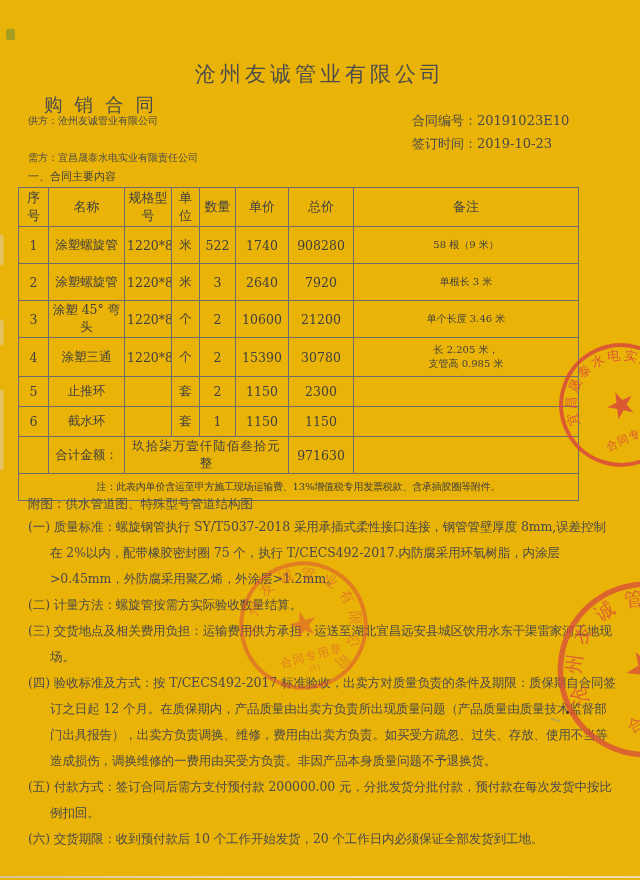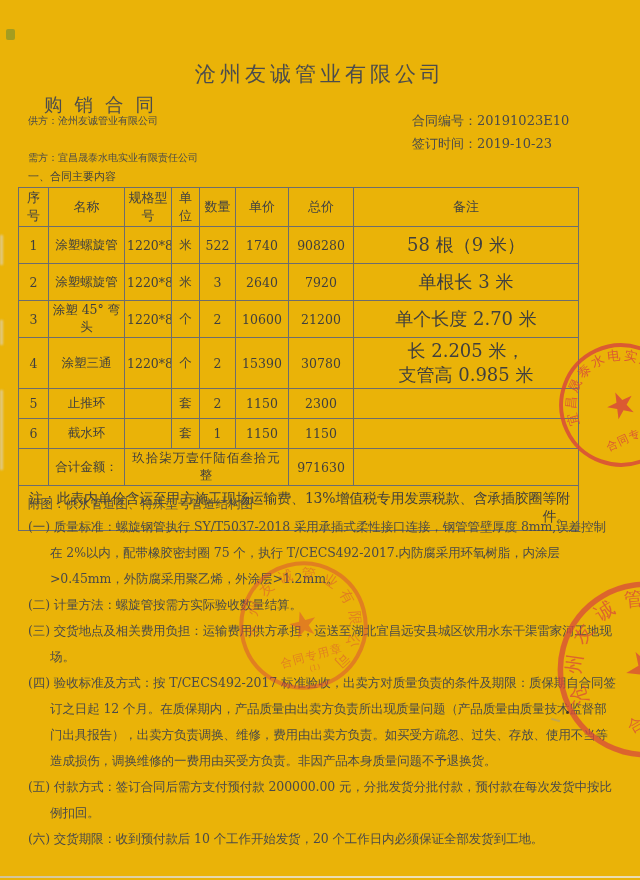--- a/index.html
+++ b/index.html
@@ -18,22 +18,22 @@
   .meta-block{position:absolute;left:412px;top:110px;font-size:13px;line-height:22.5px;color:#4a4a4a;}
   .section-title{font-size:11px;font-weight:400;color:#424242;}
   .section1-title{position:absolute;left:28px;top:169px;}
 
   
   .tbl-wrap{position:absolute;left:18px;top:187px;width:560px;}
   table{border-collapse:collapse;width:560px;table-layout:fixed;padding-left:40px;}
   td,th{border:1px solid #6d6d6d;font-weight:normal;text-align:center;vertical-align:middle;
     font-size:12.5px;color:#3f3f3f;padding:1px 2px;overflow:hidden;}
   th{font-size:13px;color:#424242;}
-  td.remark-cell{white-space:pre-line;font-size:18px;}
-  td.note-cell{text-align:right;padding:4px 8px;font-size:14px;letter-spacing:-0.2px;}
+  td.remark-cell{white-space:pre-line;font-size:10px;}
+  td.note-cell{text-align:center;padding:4px 8px;font-size:10px;letter-spacing:-0.2px;}
   td.words-cell{letter-spacing:1px;}
 
   
   .content2{position:absolute;left:28px;top:494px;width:588px;font-size:12.5px;color:#4a4a4a;}
   .attachment-line{line-height:20px;}
   .section2-title{line-height:20px;margin-bottom:9px;}
   .clause{line-height:26px;padding-left:22px;text-indent:-22px;letter-spacing:-0.1px;}
 
   
   .stamp{position:absolute;pointer-events:none;}
@@ -122,21 +122,21 @@
         <td class="remark-cell">单根长 3 米</td>
       </tr>
       <tr style="height:37px">
         <td>3</td>
         <td>涂塑 45° 弯头</td>
         <td>1220*8</td>
         <td>个</td>
         <td>2</td>
         <td>10600</td>
         <td>21200</td>
-        <td class="remark-cell">单个长度 2.70 米</td>
+        <td class="remark-cell">单个长度 3.46 米</td>
       </tr>
       <tr style="height:39px">
         <td>4</td>
         <td>涂塑三通</td>
         <td>1220*8</td>
         <td>个</td>
         <td>2</td>
         <td>15390</td>
         <td>30780</td>
         <td class="remark-cell">长 2.205 米，

